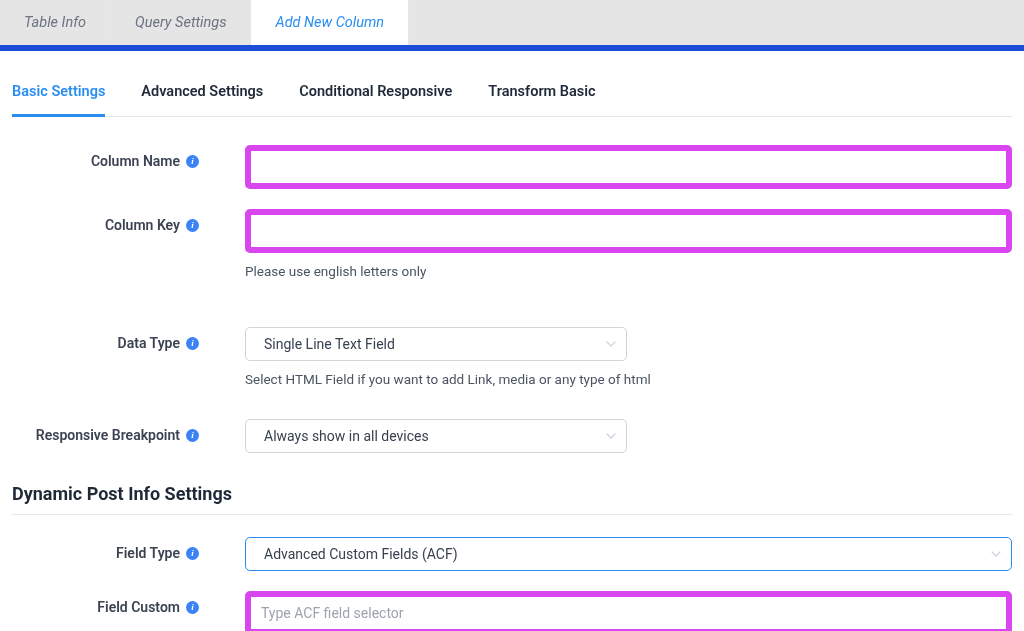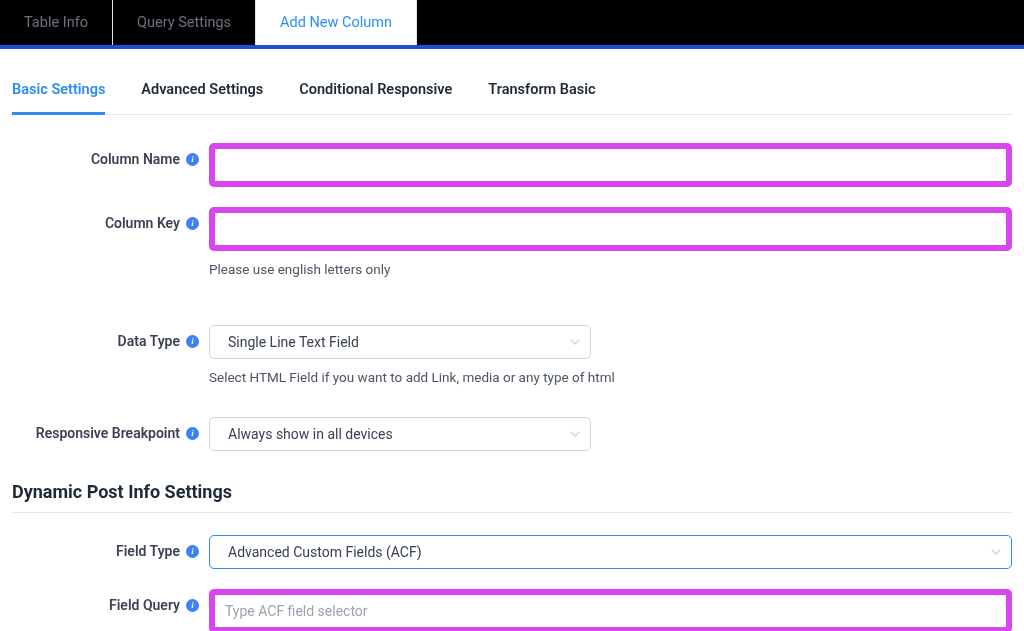--- a/index.html
+++ b/index.html
@@ -8,22 +8,23 @@
       padding: 0;
     }
     body {
       font-family: -apple-system, BlinkMacSystemFont, "Segoe UI", Roboto, Helvetica, Arial, sans-serif;
       font-size: 14px;
       color: #1e293b;
       background: #fff;
     }
     .top-tabs {
       display: flex;
-      background: #000000;
-      border-bottom: 4px solid #1d4ed8;
+      background: #e5e5e5;
+      border-bottom: 6px solid #1d4ed8;
+      font-style: italic;
     }
     .top-tab {
       padding: 14px 24px;
       color: #6b7280;
       cursor: pointer;
       font-size: 14.5px;
       border-right: 1px solid #e5e7eb;
     }
     .top-tab.active {
       color: #2a8ef0;
@@ -48,20 +49,21 @@
       margin-bottom: -1px;
     }
     .sub-tab.active {
       color: #2a8ef0;
       border-bottom: 3px solid #2a8ef0;
     }
     .form-row {
       display: flex;
       align-items: flex-start;
       margin-bottom: 20px;
+      gap: 36px;
     }
     .form-label {
       width: 197px;
       text-align: right;
       padding-right: 10px;
       padding-top: 8px;
       font-weight: 600;
       color: #3b4252;
       font-size: 14px;
       display: flex;
@@ -250,21 +252,21 @@
           <svg viewBox="0 0 12 12" fill="none">
               <path d="M2 4l4 4 4-4" stroke="currentColor" stroke-width="1.3" stroke-linecap="round" stroke-linejoin="round"></path>
             </svg>
         </span>
       </div>
     </div>
   </div>
 
   <div class="form-row">
     <div class="form-label">
-      <span>Field Query</span>
+      <span>Field Custom</span>
       <span class="info-icon">i</span>
     </div>
     <div class="form-field">
       <input type="text" class="text-input" placeholder="Type ACF field selector" style="">
       <div class="notice">
         <br>
         
       </div>
     </div>
   </div>

